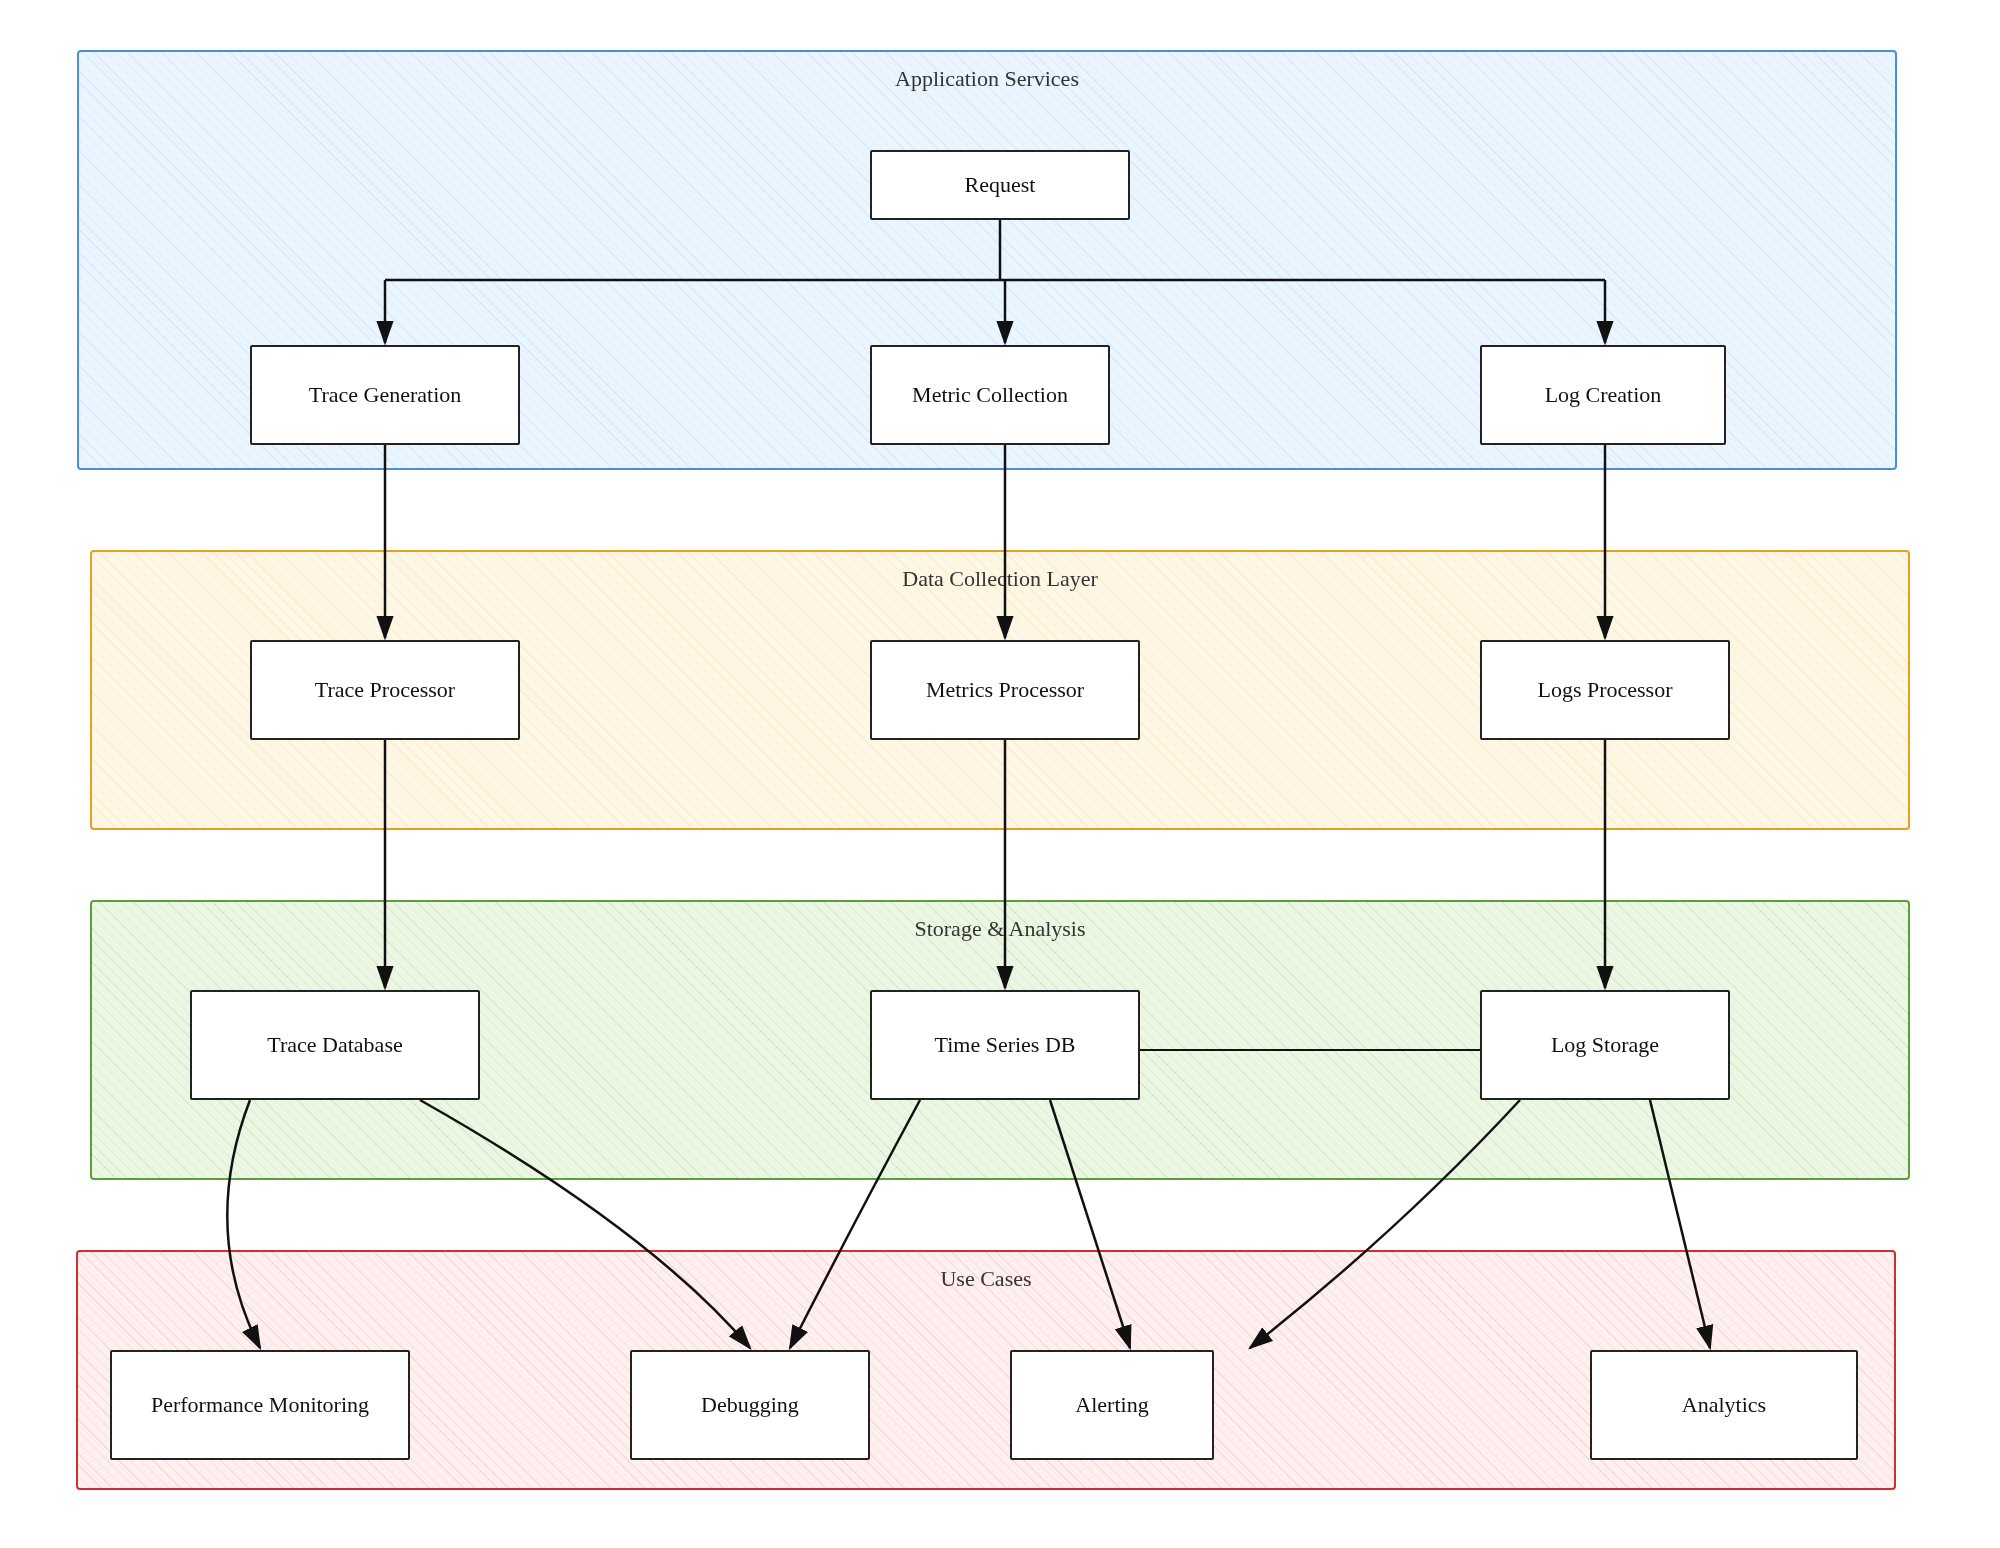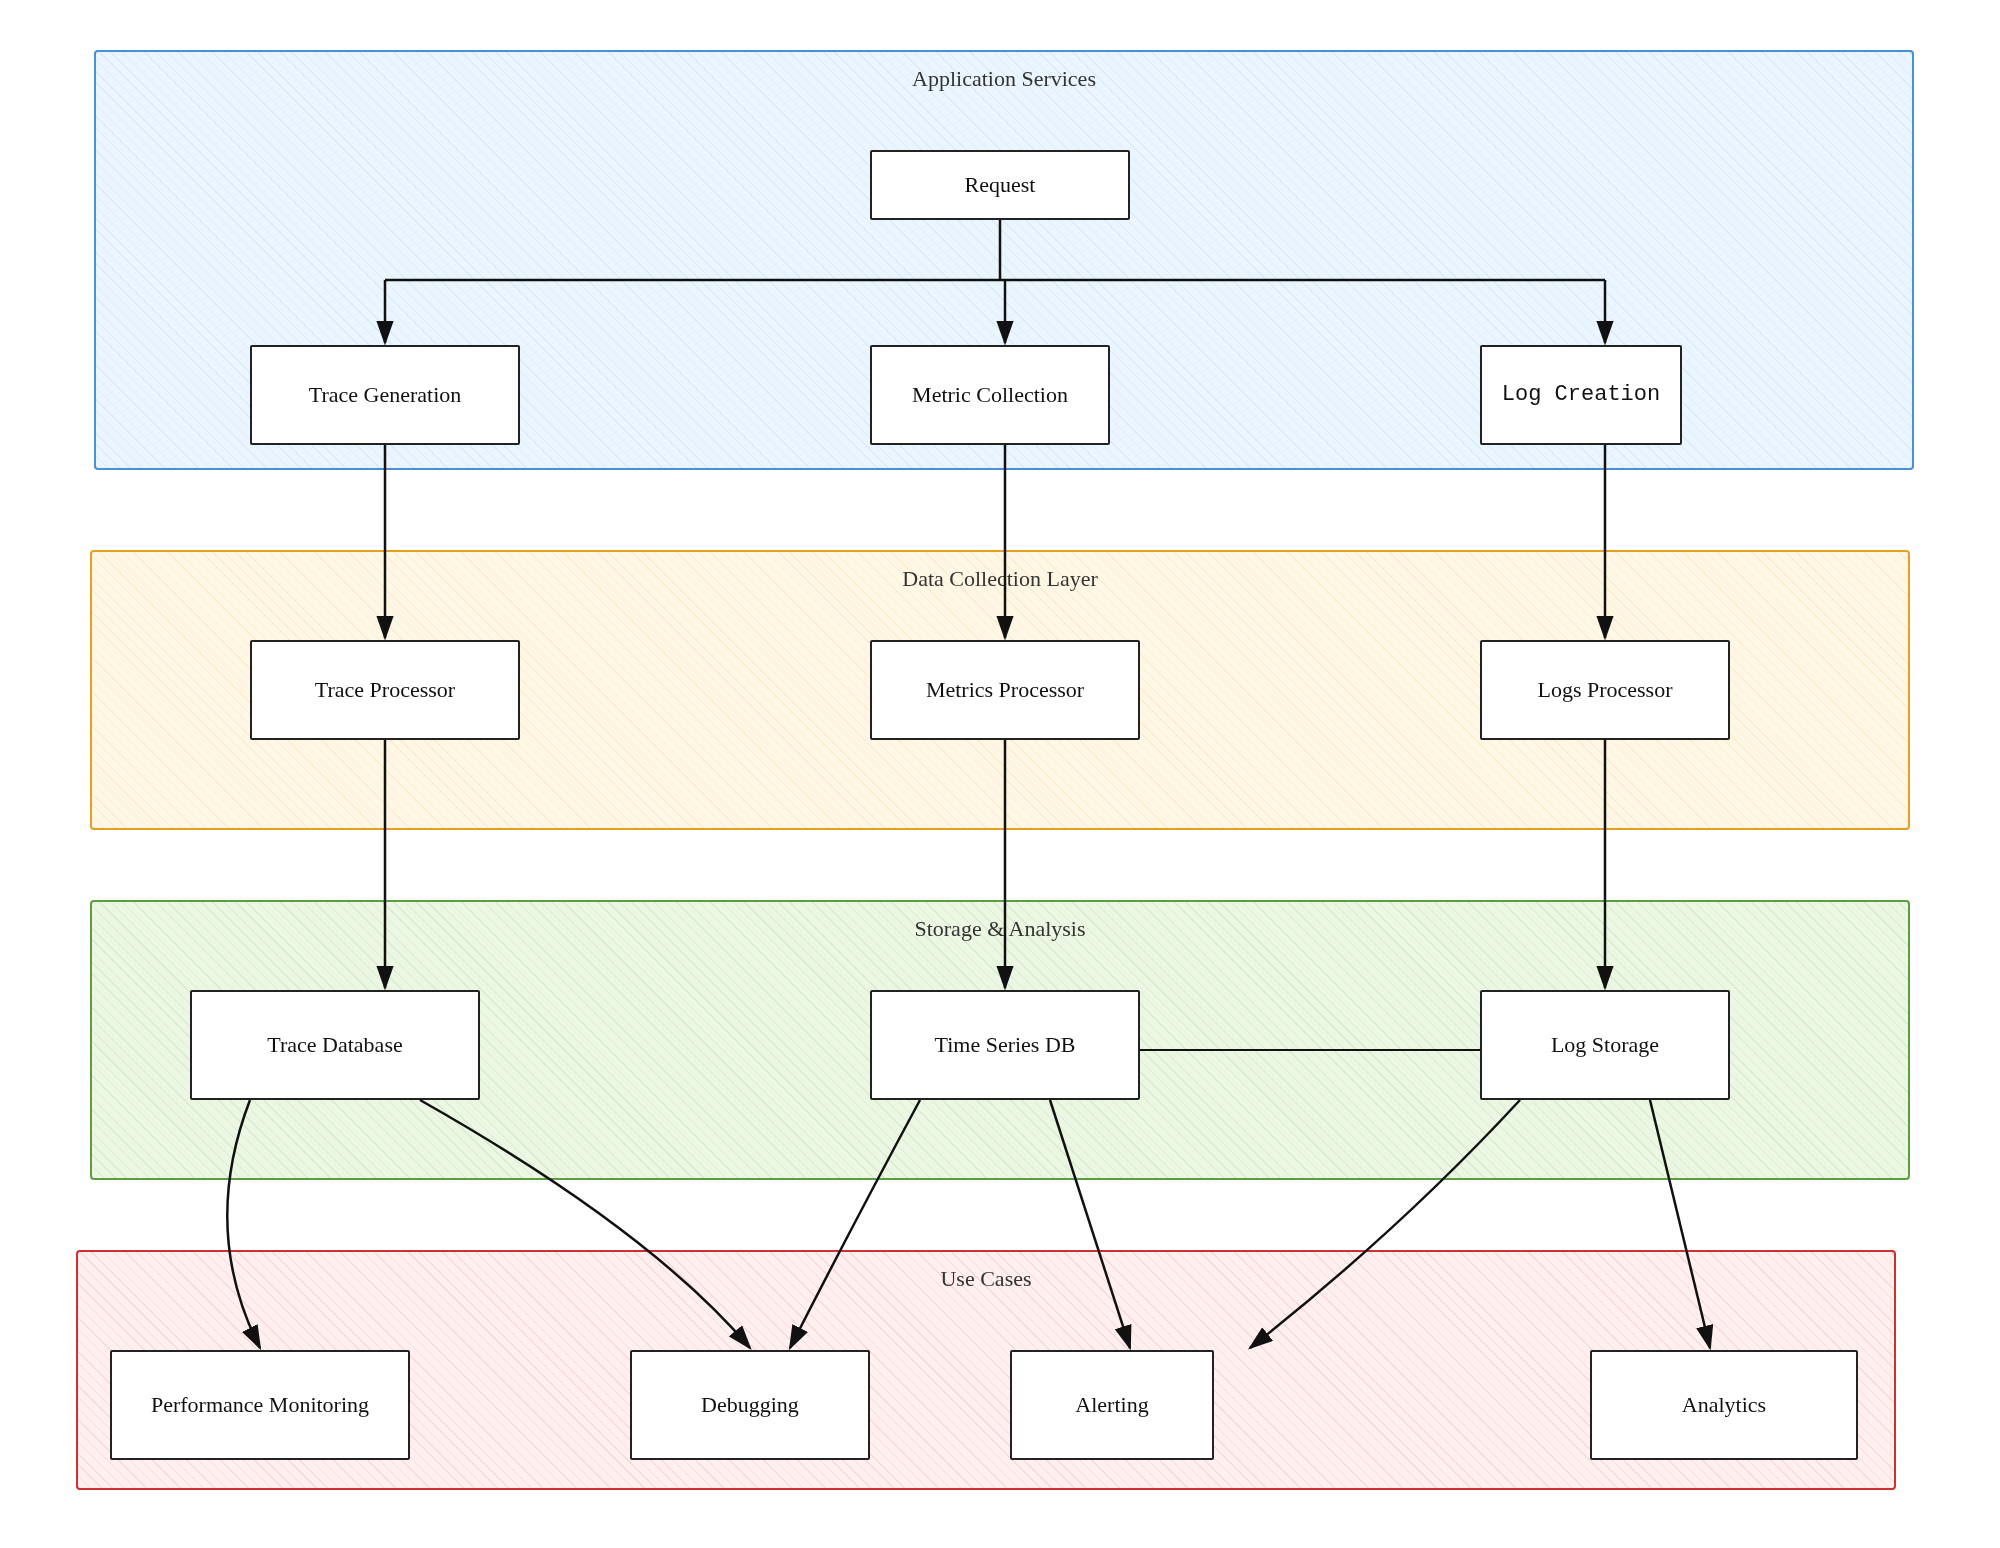--- a/index.html
+++ b/index.html
@@ -99,21 +99,21 @@
       border-radius: 2px;
       padding: 17px 12px;
       line-height: 1.3;
     }
   </style>
 </head>
 <body>
 
 <div class="diagram-container" style="height: 1488px; position: relative;">
 
-  <div class="layer layer-app" style="top: 20px; left: 44px; width: 1820px; height: 420px; padding-left: 13px;">
+  <div class="layer layer-app" style="top: 20px; left: 27px; width: 1820px; height: 420px; padding-left: 13px;">
     <span class="layer-label">Application Services</span>
   </div>
 
   <div class="layer layer-data" style="top: 520px; left: 40px; width: 1820px; height: 280px;">
     <span class="layer-label">Data Collection Layer</span>
   </div>
 
   <div class="layer layer-storage" style="top: 870px; left: 40px; width: 1820px; height: 280px;">
     <span class="layer-label">Storage &amp; Analysis</span>
   </div>
@@ -127,21 +127,21 @@
   </div>
 
   <div class="node" style="top: 315px; left: 200px; width: 270px; height: 100px;">
     <span>Trace Generation</span>
   </div>
 
   <div class="node" style="top: 315px; left: 820px; width: 240px; height: 100px;">
     <span>Metric Collection</span>
   </div>
 
-  <div class="node" style="top: 315px; left: 1430px; width: 202px; height: 100px; font-family: Liberation Mono, monospace;">
+  <div class="node" style="top: 315px; left: 1430px; width: 246px; height: 100px;">
     <span>Log Creation</span>
   </div>
 
   <div class="node" style="top: 610px; left: 200px; width: 270px; height: 100px;">
     <span>Trace Processor</span>
   </div>
 
   <div class="node" style="top: 610px; left: 820px; width: 270px; height: 100px;">
     <span>Metrics Processor</span>
   </div>

